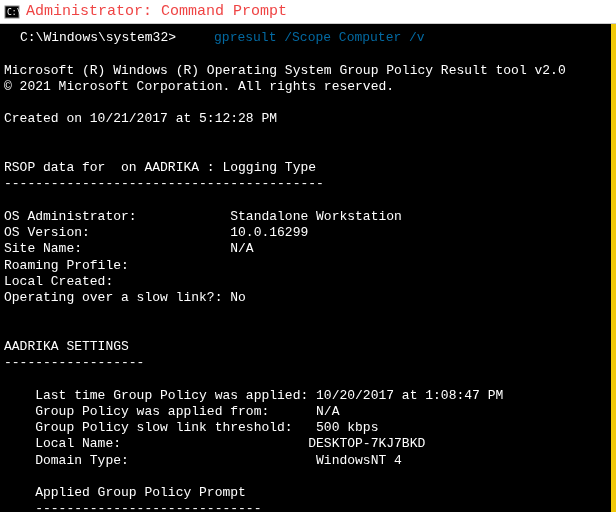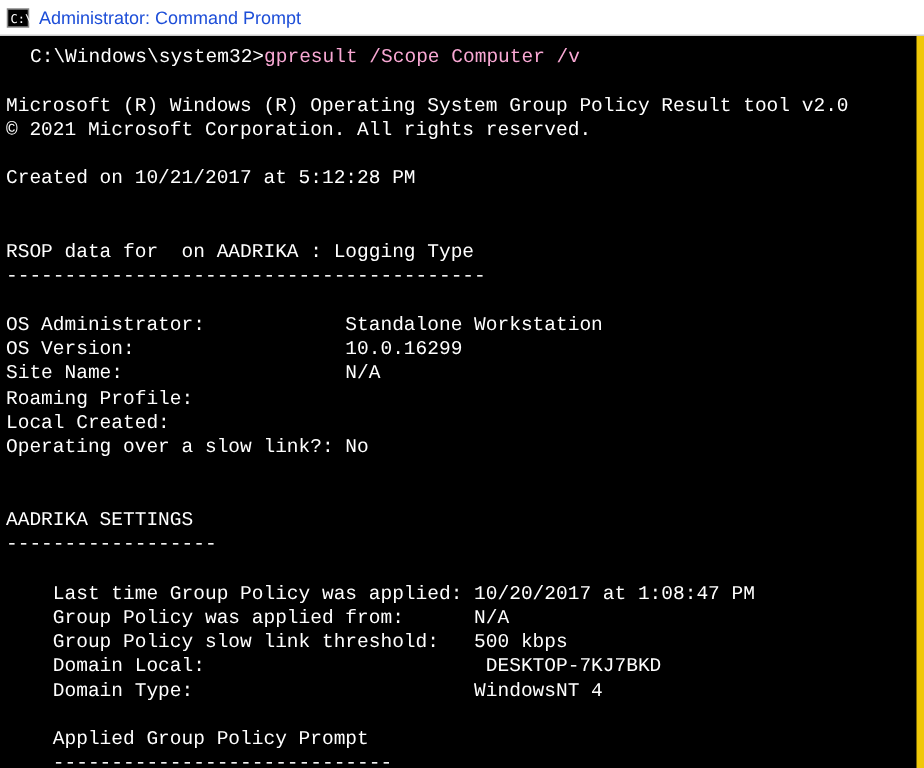--- a/index.html
+++ b/index.html
@@ -21,36 +21,36 @@
   }
   .titlebar-icon {
     width: 16px;
     height: 16px;
     margin-right: 6px;
     display: inline-flex;
     align-items: center;
     justify-content: center;
   }
   .titlebar-text {
-    font-family: Liberation Sans, sans-serif;
-    font-size: 12px;
-    color: #1d4ed8;
+    font-family: Liberation Mono, monospace;
+    font-size: 15px;
+    color: #ef4444;
   }
   .terminal {
     background: #000000;
     color: #ffffff;
     padding: 6px 4px;
     height: 488px;
     white-space: pre;
     line-height: 1.25;
     border-right: 5px solid #f0c808;
     overflow: hidden;
   }
   .prompt-path { color: #ffffff; margin-left: 16px; }
-  .prompt-cmd { color: #f9a8d4; }
+  .prompt-cmd { color: #0369a1; margin-left: 38px; }
 </style>
 </head>
 <body>
 
 <div class="titlebar">
   <span class="titlebar-icon">
     <svg width="16" height="16" viewBox="0 0 16 16">
       <rect x="1" y="2" width="14" height="12" fill="#000" stroke="#888" stroke-width="1"></rect>
       <text x="3" y="11" font-size="8" fill="#fff" font-family="monospace">C:\</text>
     </svg>
@@ -76,17 +76,17 @@
 <span>Local Created:</span>
 <span>Operating over a slow link?: No</span>
 
 
 <span>AADRIKA SETTINGS</span>
 <span>------------------</span>
 
 <span>    Last time Group Policy was applied: 10/20/2017 at 1:08:47 PM</span>
 <span>    Group Policy was applied from:      N/A</span>
 <span>    Group Policy slow link threshold:   500 kbps</span>
-<span>    Domain Local:                        DESKTOP-7KJ7BKD</span>
+<span>    Local Name:                        DESKTOP-7KJ7BKD</span>
 <span>    Domain Type:                        WindowsNT 4</span>
 
 <span>    Applied Group Policy Prompt</span>
 <span>    -----------------------------</span></div>
 
 </body></html>

